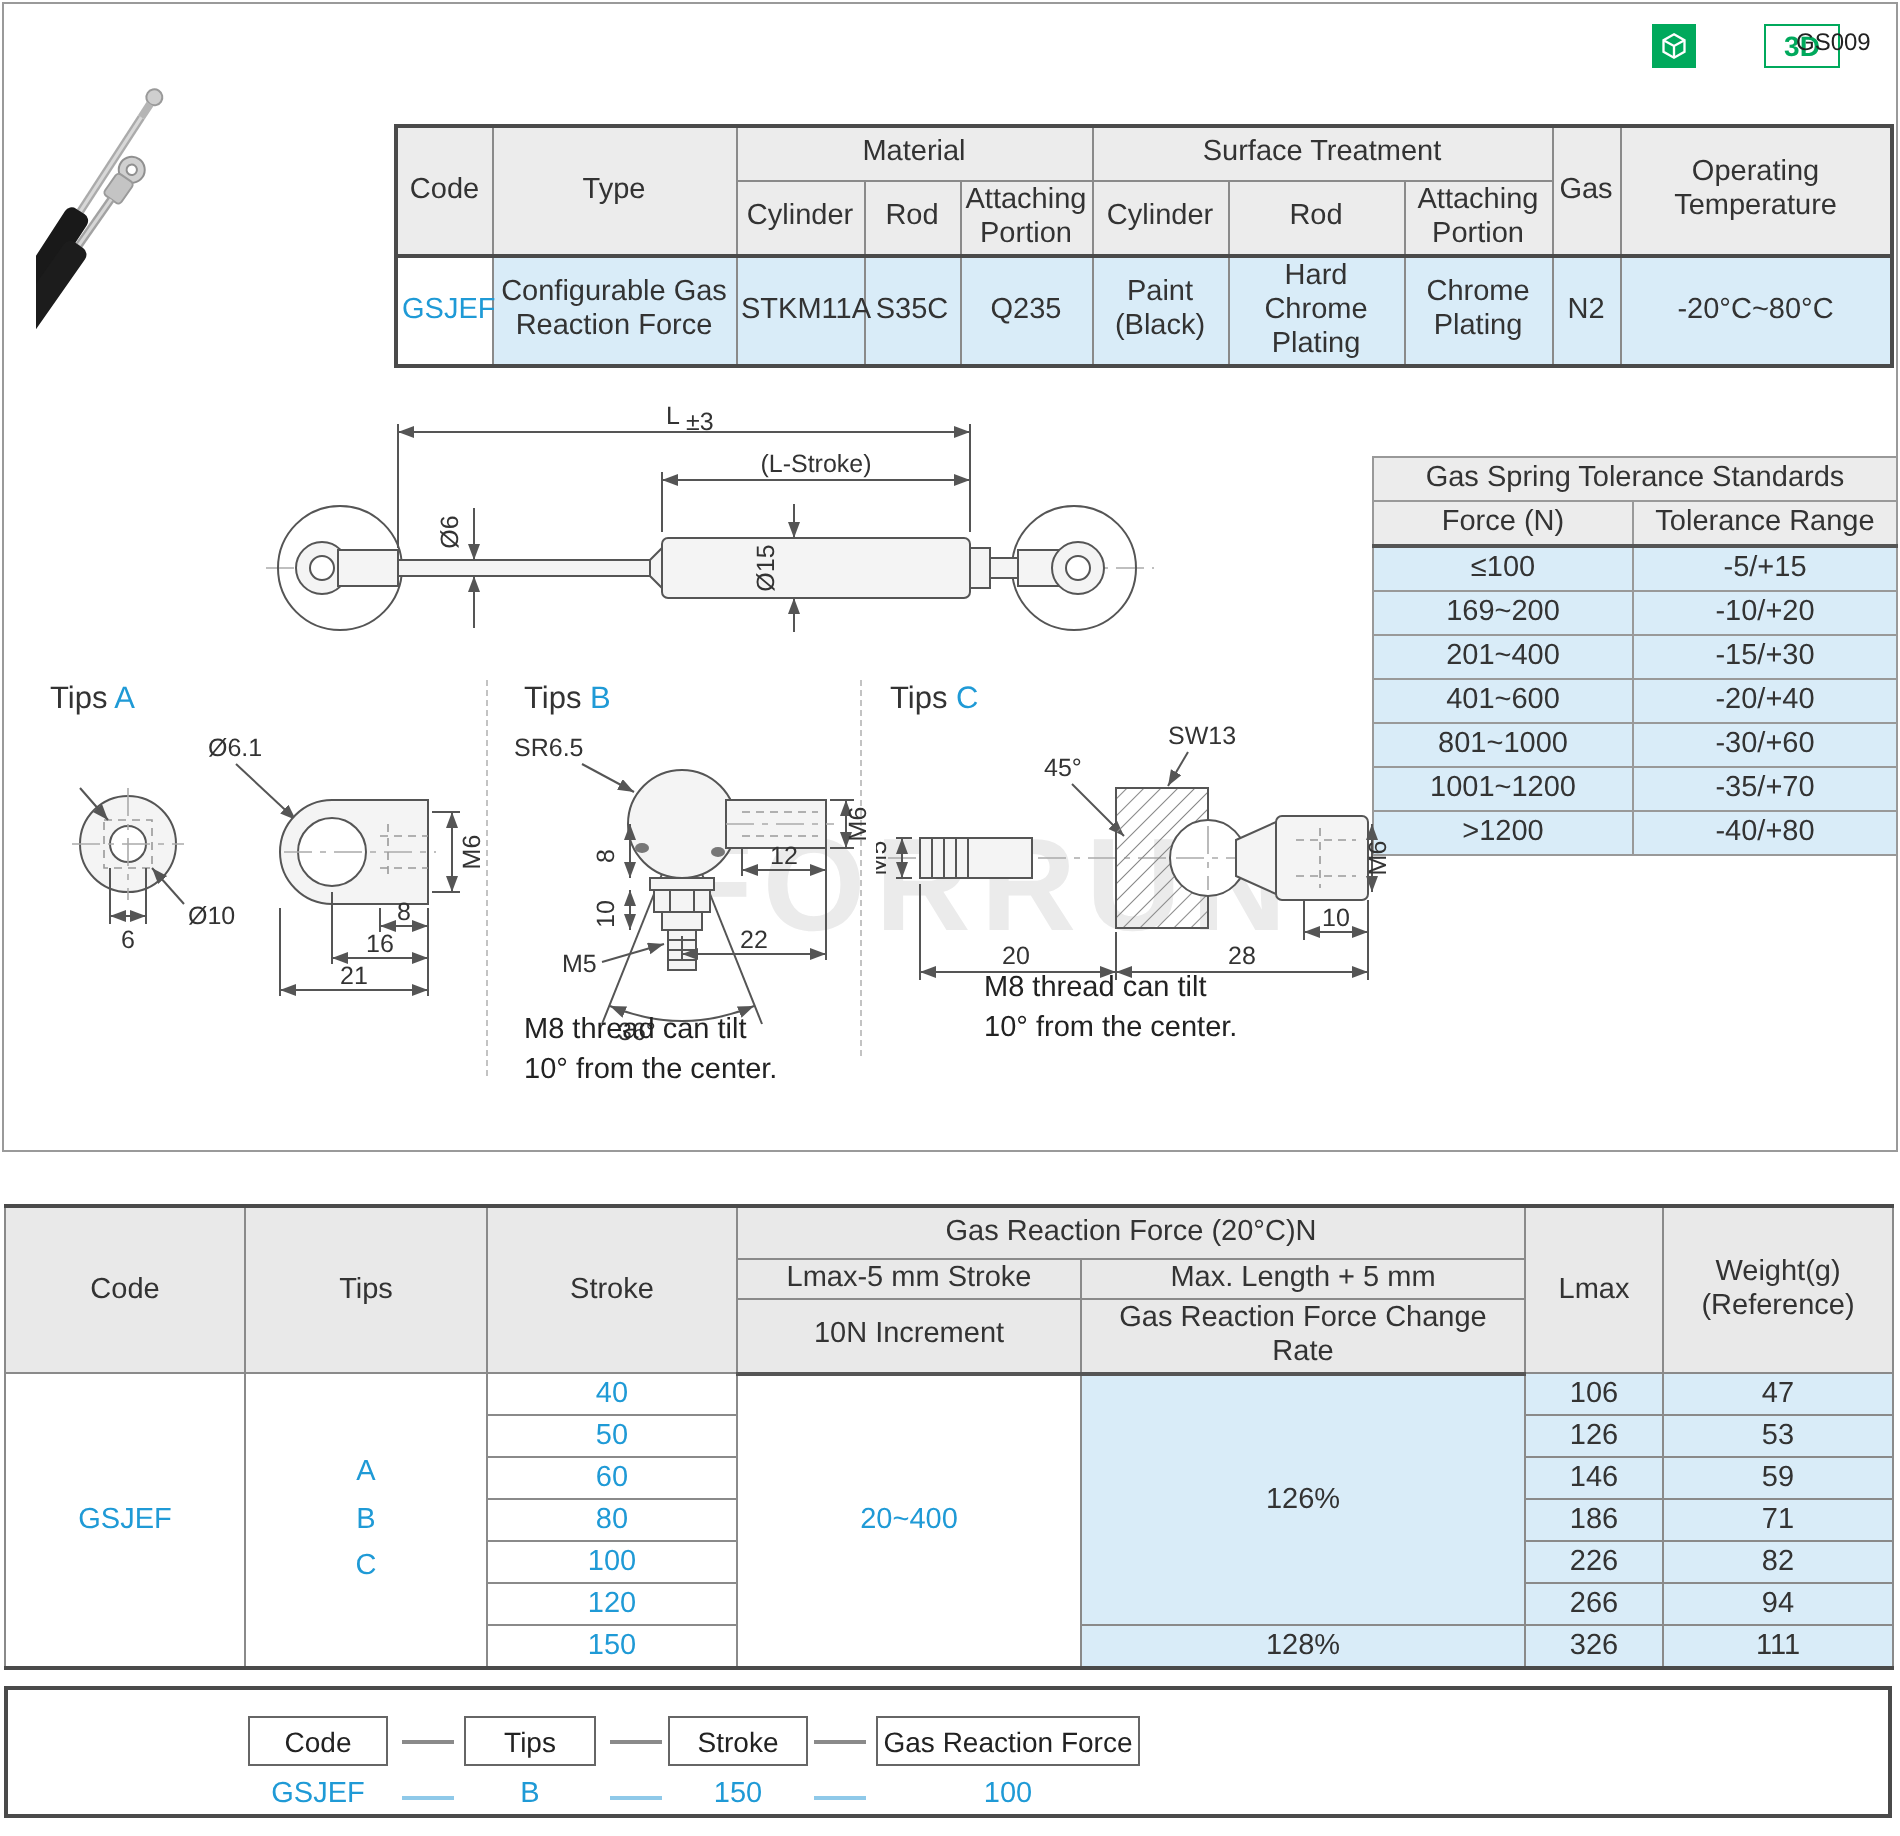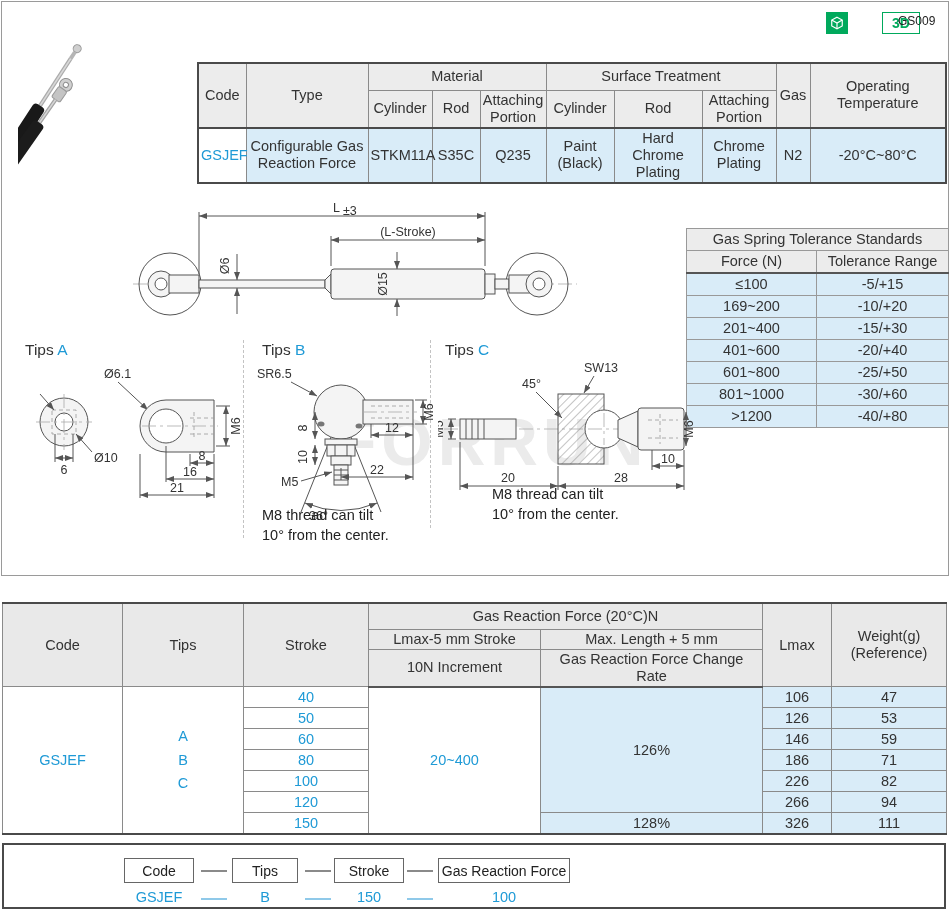--- a/index.html
+++ b/index.html
@@ -209,26 +209,26 @@
         </tr>
     <tr>
           <td class="lb">201~400</td>
           <td class="lb">-15/+30</td>
         </tr>
     <tr>
           <td class="lb">401~600</td>
           <td class="lb">-20/+40</td>
         </tr>
     <tr>
-          <td class="lb">601~800</td>
-          <td class="lb">-25/+50</td>
-        </tr>
-    <tr>
           <td class="lb">801~1000</td>
           <td class="lb">-30/+60</td>
+        </tr>
+    <tr>
+          <td class="lb">1001~1200</td>
+          <td class="lb">-35/+70</td>
         </tr>
     <tr>
           <td class="lb">&gt;1200</td>
           <td class="lb">-40/+80</td>
         </tr>
   </tbody>
     </table>
 
   <div class="abs vdash" style="left:243px;top:340px;height:198px;"></div>
   <div class="abs vdash" style="left:430px;top:340px;height:188px;"></div>

